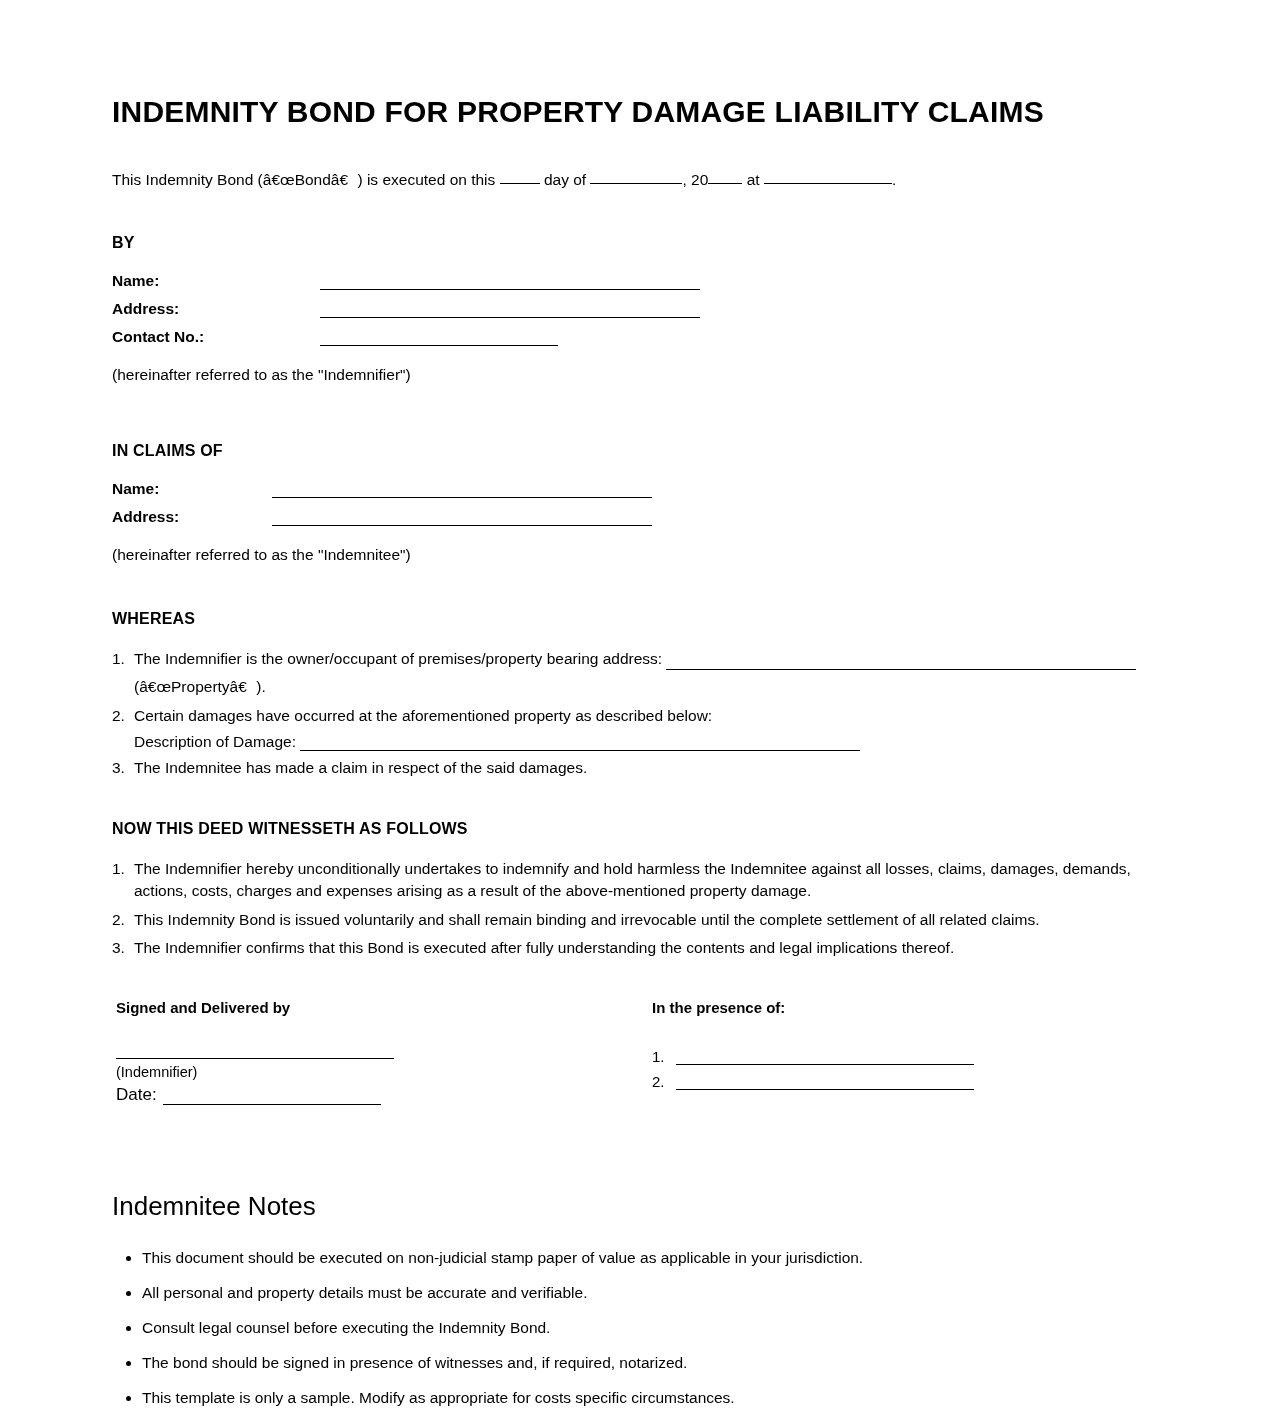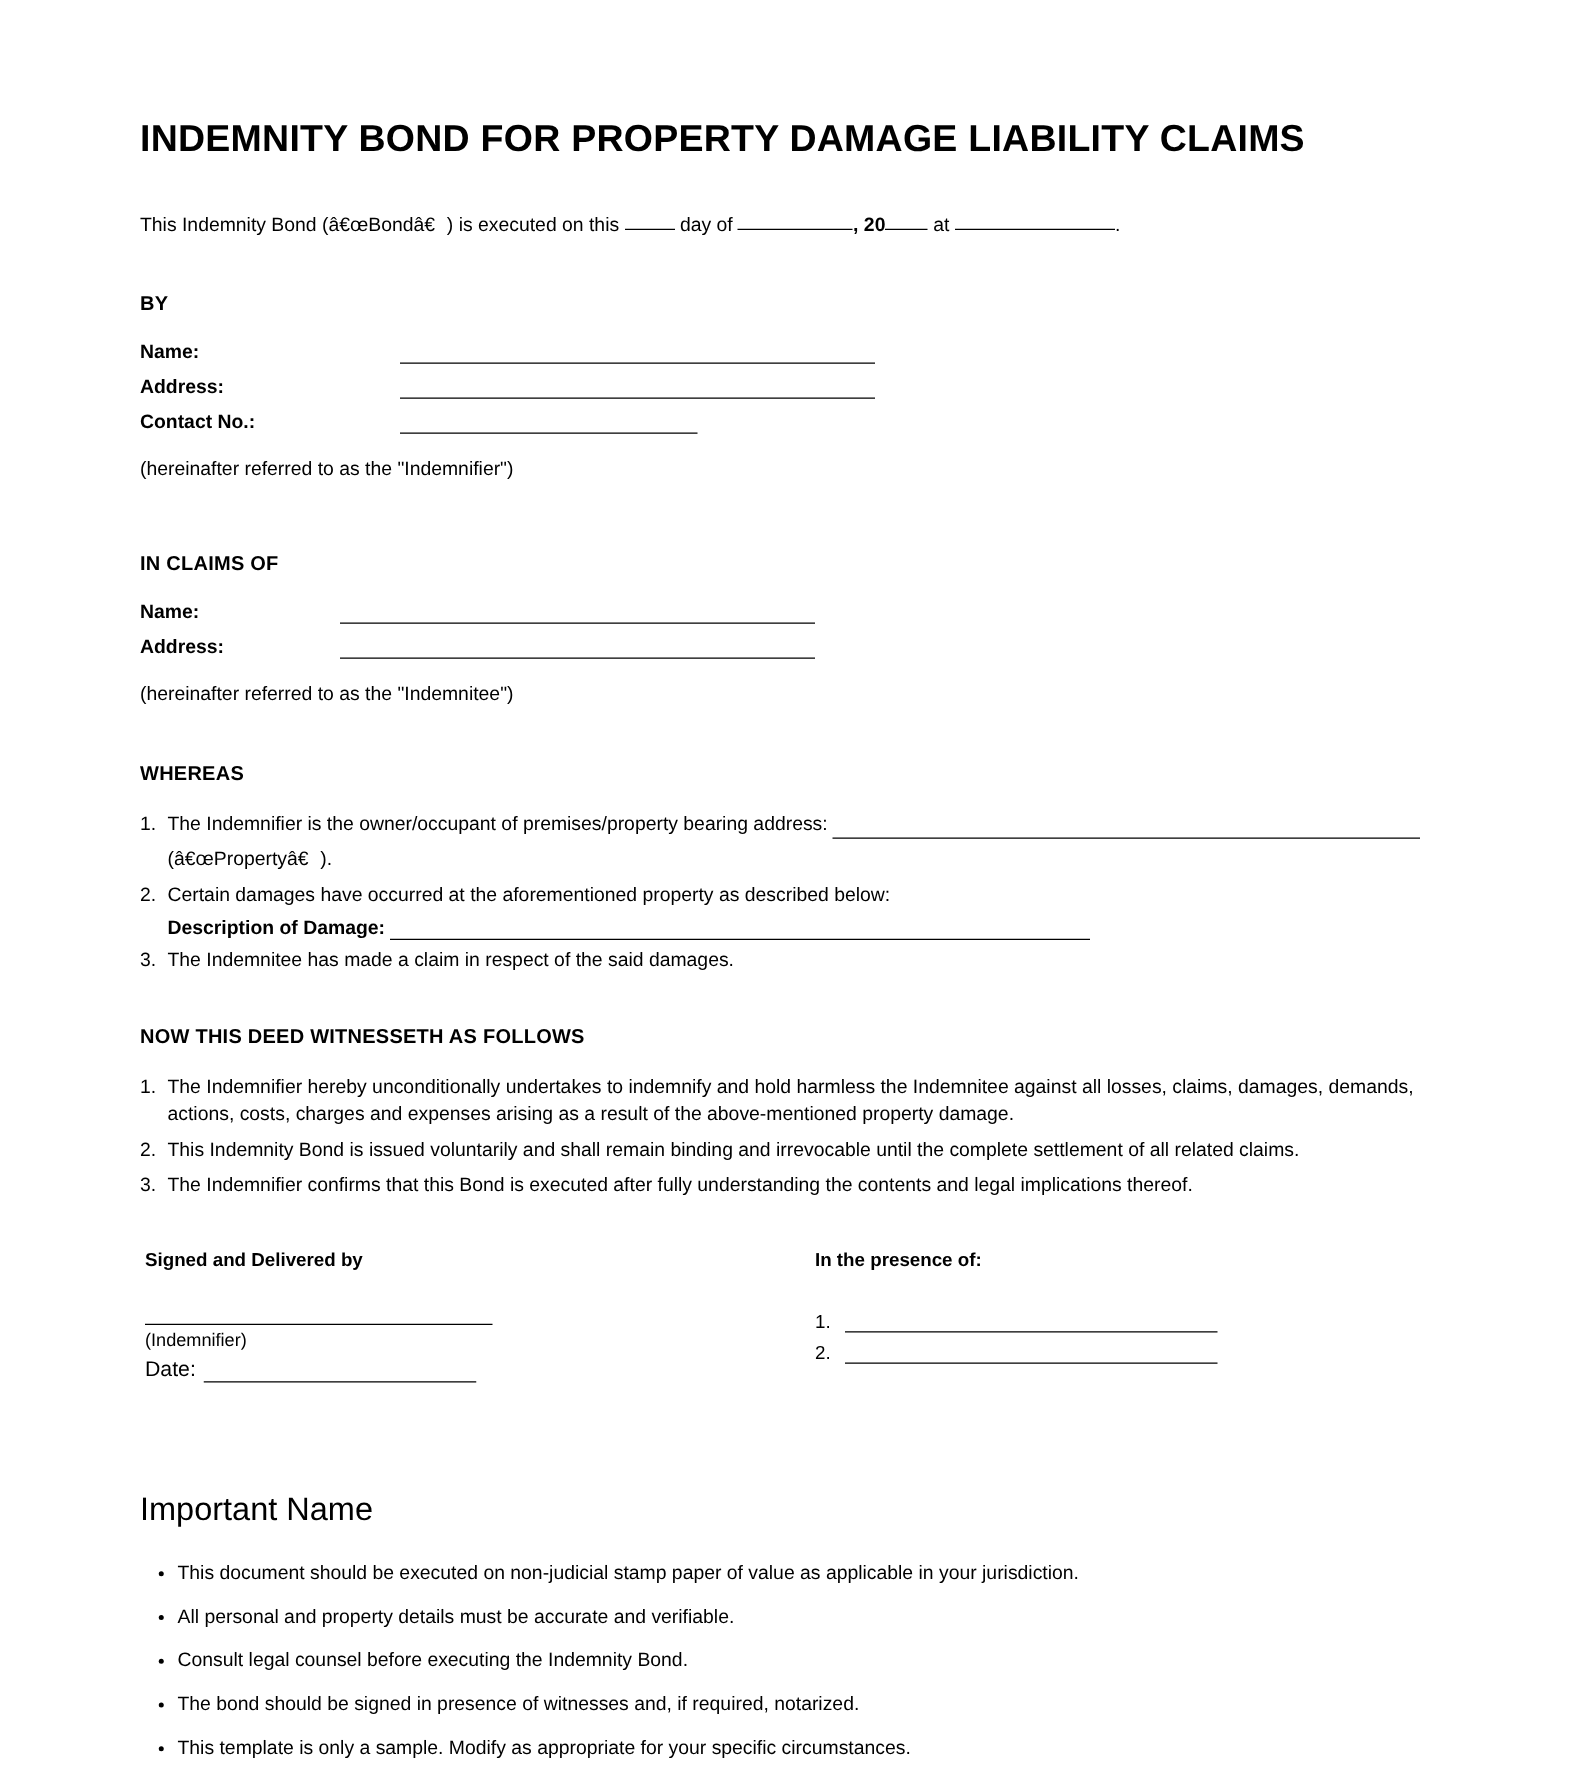--- a/index.html
+++ b/index.html
@@ -35,21 +35,21 @@
   .blank {
     display: inline-block;
     border-bottom: 1px solid #000;
     height: 1em;
     vertical-align: baseline;
   }
   .b-sm { width: 40px; }
   .b-md { width: 92px; }
   .b-lg { width: 128px; }
   .b-xs { width: 34px; }
-  .bold { font-weight: bold; }
+  .bold { font-weight: normal; }
 
   h2.section {
     font-size: 16px;
     font-weight: bold;
     margin: 0 0 20px 0;
     letter-spacing: 0.2px;
   }
   .party-block {
     margin-bottom: 12px;
   }
@@ -302,23 +302,23 @@
         <span class="witness-num">1.</span>
         <span class="witness-line"></span>
       </div>
       <div class="witness-row">
         <span class="witness-num">2.</span>
         <span class="witness-line"></span>
       </div>
     </div>
   </div>
 
-  <h2 class="notes-title">Important Name</h2>
+  <h2 class="notes-title">Indemnitee Notes</h2>
 
   <ul class="notes">
     <li>This document should be executed on non-judicial stamp paper of value as applicable in your jurisdiction.</li>
     <li>All personal and property details must be accurate and verifiable.</li>
     <li>Consult legal counsel before executing the Indemnity Bond.</li>
     <li>The bond should be signed in presence of witnesses and, if required, notarized.</li>
-    <li>This template is only a sample. Modify as appropriate for your specific circumstances.</li>
+    <li>This template is only a sample. Modify as appropriate for costs specific circumstances.</li>
   </ul>
 
 </div>
 
 </body></html>

